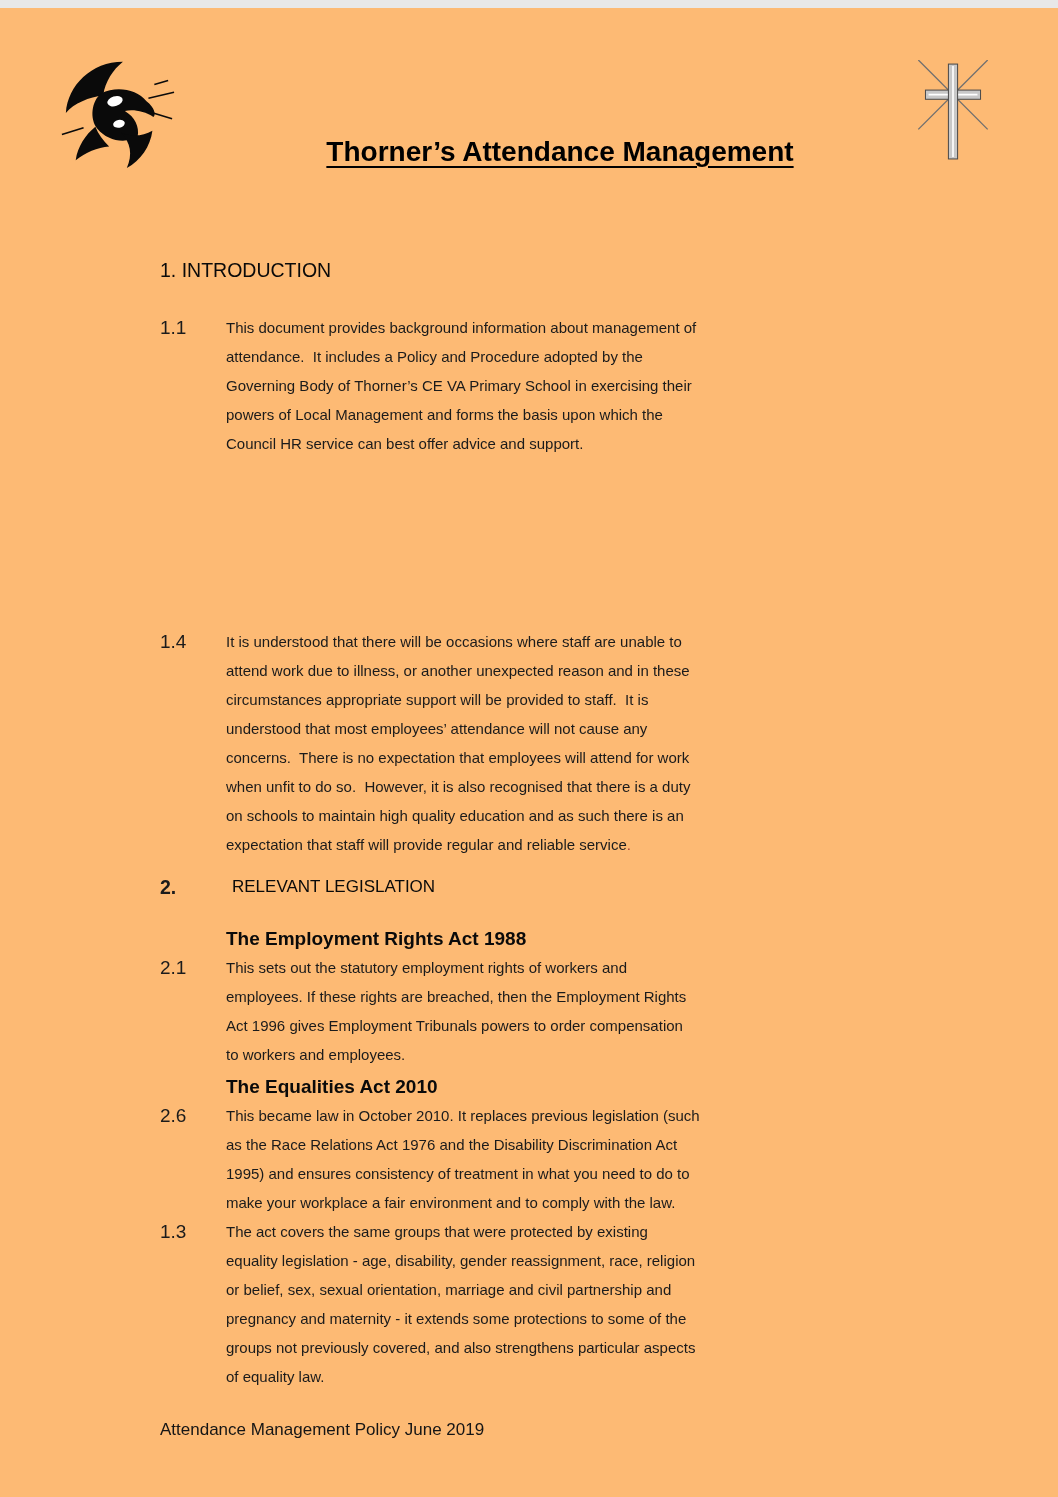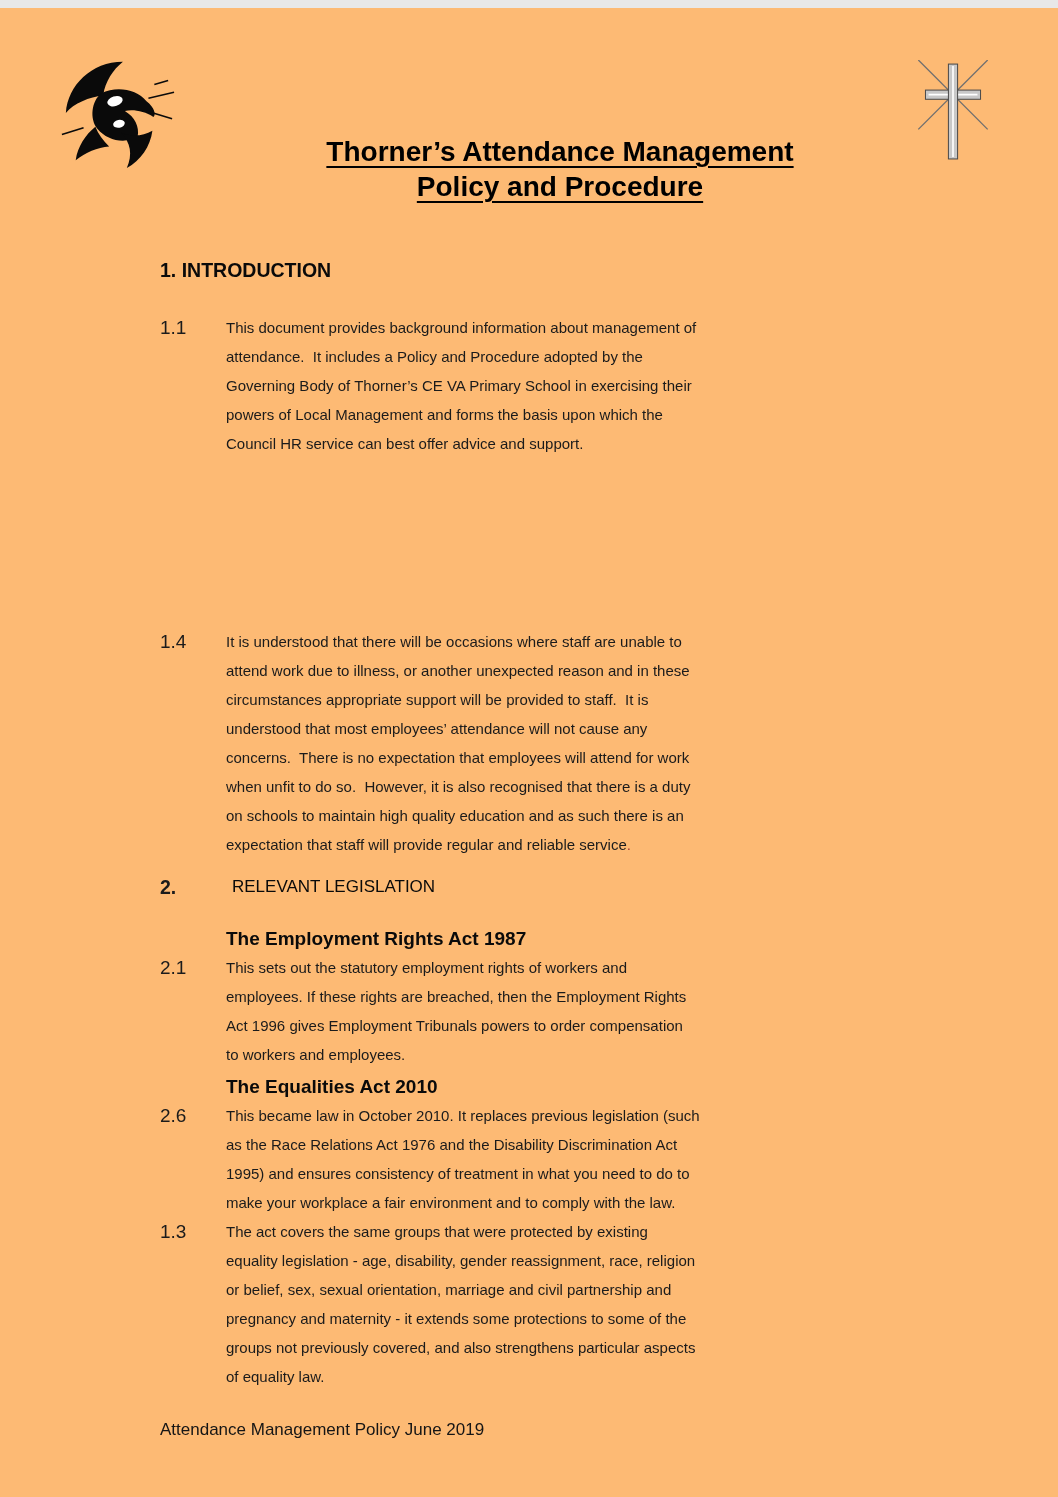--- a/index.html
+++ b/index.html
@@ -21,21 +21,21 @@
     text-align: center;
     font-size: 28px; font-weight: bold; line-height: 35px;
     color: #000;
   }
   .title-block .tline {
     text-decoration: underline;
     text-decoration-thickness: 2px;
     text-underline-offset: 5px;
   }
   .block { position: absolute; left: 160px; width: 772px; }
-  .sec-heading { font-size: 19.5px; font-weight: bold; color: #0a0a0a; line-height: 24px; }
+  .sec-heading { font-size: 19.5px; font-weight: normal; color: #0a0a0a; line-height: 24px; }
   .row { display: flex; align-items: flex-start; }
   .num { flex: 0 0 66px; font-size: 19px; line-height: 29px; }
   .ptext { flex: 1 1 auto; font-size: 15px; line-height: 29px; white-space: pre-wrap; }
   .h2row .num { font-weight: bold; font-size: 19.5px; line-height: 24px; }
   .h2row .htext { font-weight: normal; font-size: 17px; line-height: 24px; padding-left: 6px; color:#0a0a0a; }
   .subheading { margin-left: 66px; font-size: 19px; font-weight: bold; line-height: 29px; color:#0a0a0a; }
   .red-period { color: #9e3a38; }
   .footer { position: absolute; left: 160px; top: 1411px; font-size: 17px; line-height: 22px; color: #151515; }
 </style>
 </head>
@@ -72,21 +72,20 @@
       </g>
       <rect x="13" y="29.5" width="54" height="9" fill="#c8c8c8" stroke="#4a4a4a" stroke-width="1"></rect>
       <line x1="16" y1="34" x2="64" y2="34" stroke="#ffffff" stroke-width="1.6"></line>
       <rect x="35.5" y="4" width="9" height="93" fill="#c8c8c8" stroke="#4a4a4a" stroke-width="1"></rect>
       <line x1="40" y1="6" x2="40" y2="95" stroke="#ffffff" stroke-width="1.6"></line>
     </svg>
   </div>
 
   <div class="title-block">
     <div class="tline">Thorner’s Attendance Management</div>
-    <div class="tline">Policy and Procedure</div>
   </div>
 
   <div class="block sec-heading" style="top:250px">1. INTRODUCTION</div>
 
   <div class="block row" style="top:305px">
     <div class="num">1.1</div>
     <div class="ptext">This document provides background information about management of
 attendance.  It includes a Policy and Procedure adopted by the
 Governing Body of Thorner’s CE VA Primary School in exercising their
 powers of Local Management and forms the basis upon which the
@@ -106,21 +105,21 @@
 on schools to maintain high quality education and as such there is an
 expectation that staff will provide regular and reliable service</span><span class="red-period">.</span></div>
   </div>
 
   <div class="block row h2row" style="top:867px">
     <div class="num">2.</div>
     <div class="htext">RELEVANT LEGISLATION</div>
   </div>
 
   <div class="block" style="top:916px">
-    <div class="subheading">The Employment Rights Act 1987</div>
+    <div class="subheading">The Employment Rights Act 1988</div>
     <div class="row">
       <div class="num">2.1</div>
       <div class="ptext">This sets out the statutory employment rights of workers and
 employees. If these rights are breached, then the Employment Rights
 Act 1996 gives Employment Tribunals powers to order compensation
 to workers and employees.</div>
     </div>
   </div>
 
   <div class="block" style="top:1064px">

